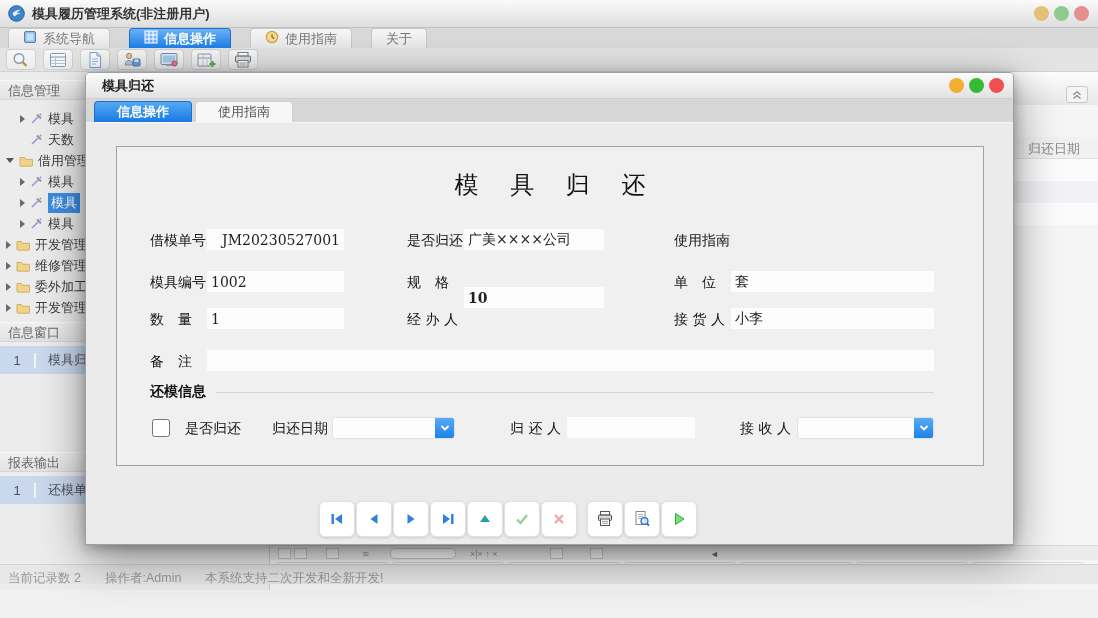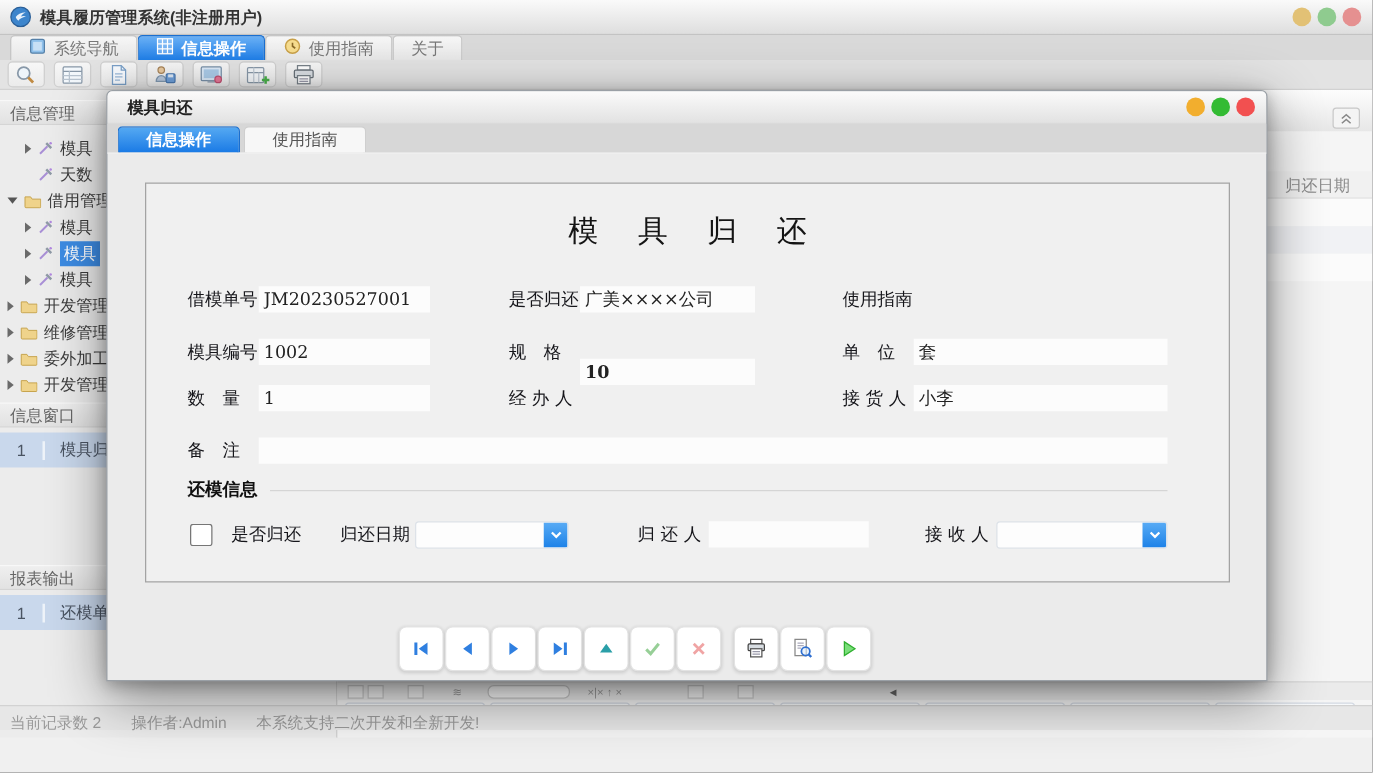--- a/index.html
+++ b/index.html
@@ -9,21 +9,21 @@
   
   .titlebar{position:absolute;left:0;top:0;width:100%;height:28px;background:linear-gradient(#fafafa,#dedede);border-bottom:1px solid #c3c3c3;display:flex;align-items:center;padding-left:8px}
   .logo{width:17px;height:17px;margin-right:7px;display:inline-flex}
   .wtitle{font-size:13px;font-weight:bold;color:#333}
   .lights{position:absolute;right:9px;top:6px;display:flex;gap:5px}
   .lt{width:15px;height:15px;border-radius:50%;border:none;cursor:default}
   .lt.y{background:#e2c175}.lt.g{background:#8fcb8f}.lt.r{background:#e59090}
   .dlt.y{background:#f2ae2e}.dlt.g{background:#33bb33}.dlt.r{background:#f25050}
 
   
-  .tabbar{position:absolute;left:0;top:28px;width:100%;height:20px;background:#d9d9d9;display:flex;align-items:flex-end;padding-left:8px;gap:0}
+  .tabbar{position:absolute;left:0;top:28px;width:100%;height:20px;background:#d9d9d9;display:flex;align-items:flex-end;padding-left:8px;gap:19px}
   .mtab{height:20px;display:inline-flex;align-items:center;gap:6px;padding:0 14px;font-size:13px;color:#777;background:linear-gradient(#f6f6f6,#e7e7e7);border:1px solid #c6c6c6;border-bottom:none;border-radius:4px 4px 0 0}
   .mtab.active{background:linear-gradient(#6ab0f5,#1f7fe8);color:#fff;font-weight:bold;border-color:#1a6fd0}
 
   
   .ribbon{position:absolute;left:0;top:48px;width:100%;height:24px;background:#e3e3e3;border-bottom:1px solid #d2d2d2;display:flex;align-items:center;padding-left:6px;gap:7px}
   .rbtn{width:30px;height:21px;background:linear-gradient(#f7f7f7,#ebebeb);border:1px solid #d0d0d0;border-radius:4px;display:flex;align-items:center;justify-content:center}
 
   
   .sidebar{position:absolute;left:0;top:72px;width:270px;height:518px;background:#ececec;border-right:1px solid #cbcbcb;overflow:hidden}
   .sh{position:absolute;left:0;width:270px;height:20px;line-height:19px;padding-left:8px;font-size:13px;color:#666;background:linear-gradient(#efefef,#e2e2e2);border-top:1px solid #f8f8f8;border-bottom:1px solid #d5d5d5}
@@ -393,21 +393,21 @@
         </div>
       <div class="dtab">
           <span>使用指南</span>
         </div>
     </div>
 
     <div class="panel">
       <div class="fh">模 具 归 还</div>
 
       <span class="flb" style="left:33px;top:82px">借模单号</span>
-      <input class="tin" style="left: 90px; top: 82px; width: 137px;" value="JM20230527001">
+      <input class="tin" style="left: 90px; top: 82px; width: 137px; text-align: right;" value="JM20230527001">
       <span class="flb" style="left:290px;top:82px">是否归还</span>
       <input class="tin" style="left: 347px; top: 82px; width: 140px;" value="广美××××公司">
       <span class="flb" style="left:557px;top:82px">使用指南</span>
 
       <span class="flb" style="left:33px;top:124px">模具编号</span>
       <input class="tin" style="left: 90px; top: 124px; width: 137px;" value="1002">
       <span class="flb" style="left:290px;top:124px">规　格</span>
       <input class="tin" style="left: 347px; top: 140px; width: 140px; font-weight: bold;" value="10">
       <span class="flb" style="left:557px;top:124px">单　位</span>
       <input class="tin" style="left: 614px; top: 124px; width: 203px;" value="套">

